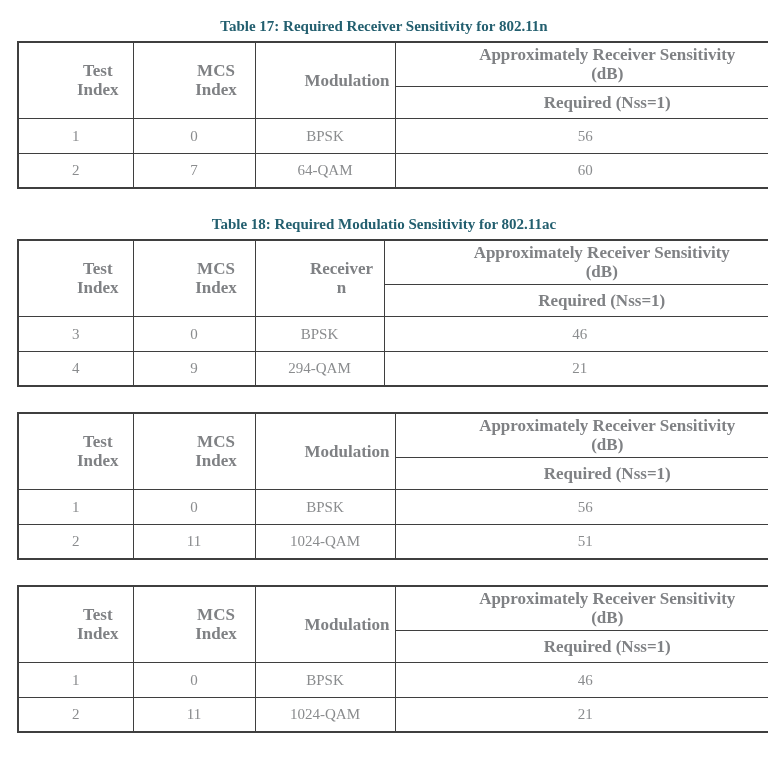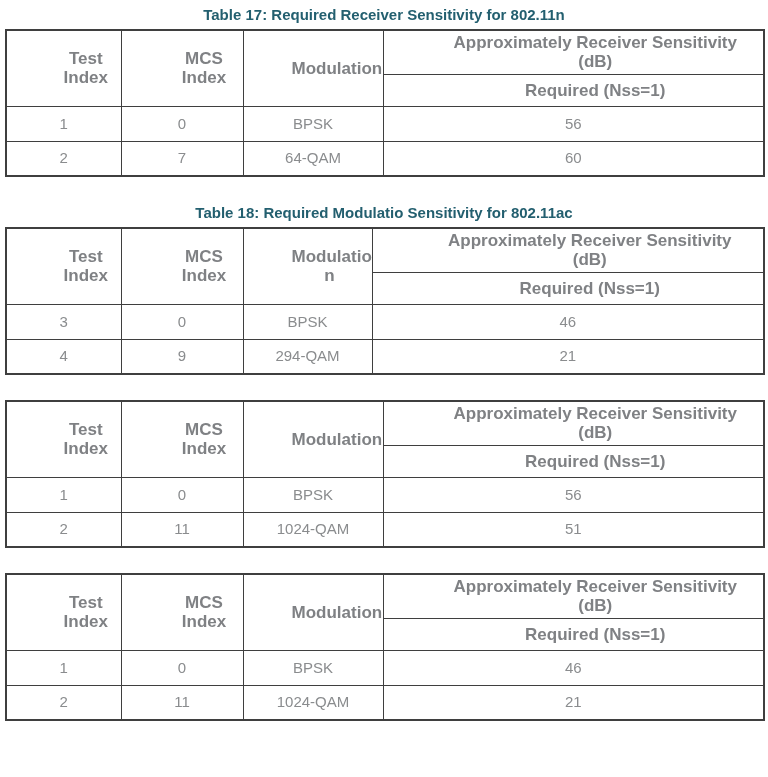--- a/index.html
+++ b/index.html
@@ -9,21 +9,21 @@
     font-family: "Liberation Sans", sans-serif;
   }
   .page {
     width: 768px;
     height: 777px;
     box-sizing: border-box;
     padding: 4px 5px 0 5px;
     background: #ffffff;
     overflow: hidden;
   }
-  .table-block { margin: 0; }
+  .table-block { margin: 12px; font-family: Liberation Serif, serif; }
   .table-block + .table-block { margin-top: 25px; }
 
   .tbl-title {
     text-align: center;
     font-size: 15px;
     font-weight: bold;
     color: #235f6f;
     line-height: 21px;
     margin: 0 0 4px 0;
     white-space: nowrap;
@@ -121,21 +121,21 @@
           <col class="c2">
           <col class="c3">
           <col class="c4">
         </colgroup>
       <tbody>
           <tr class="hdr-top">
         <th rowspan="2">Test
 Index</th>
         <th rowspan="2">MCS
 Index</th>
-        <th rowspan="2">Modulatio
+        <th rowspan="2">Receiver
 n</th>
         <th>Approximately Receiver Sensitivity
 (dB)</th>
       </tr>
       <tr class="hdr-bot">
         <th>Required (Nss=1)</th>
       </tr>
       <tr class="data-row">
         <td>3</td>
         <td>0</td>

